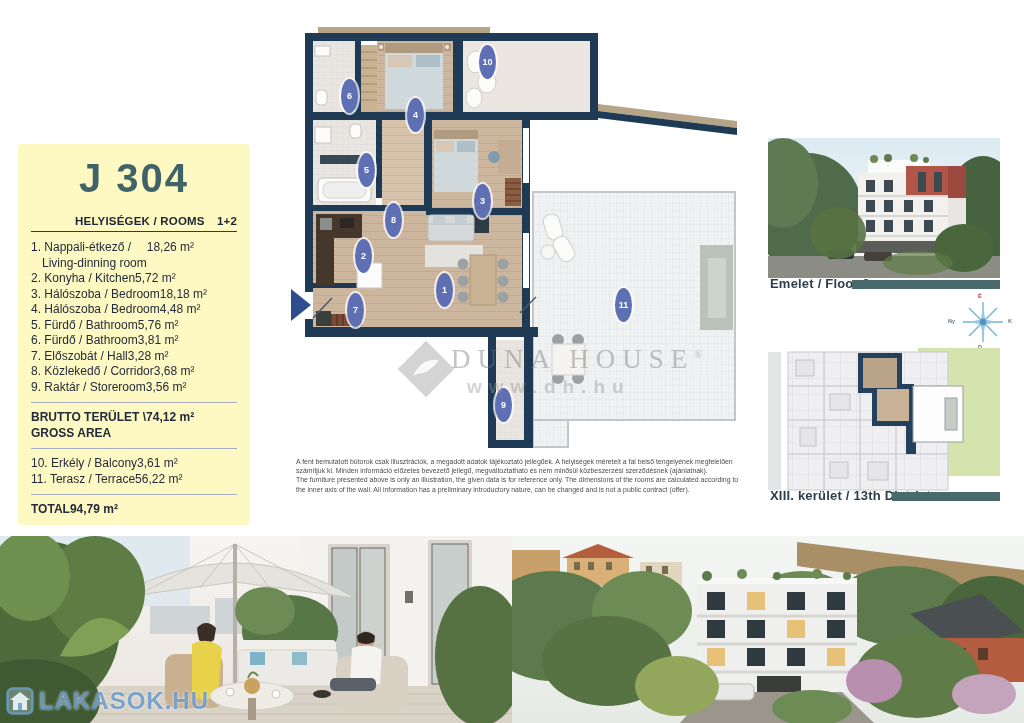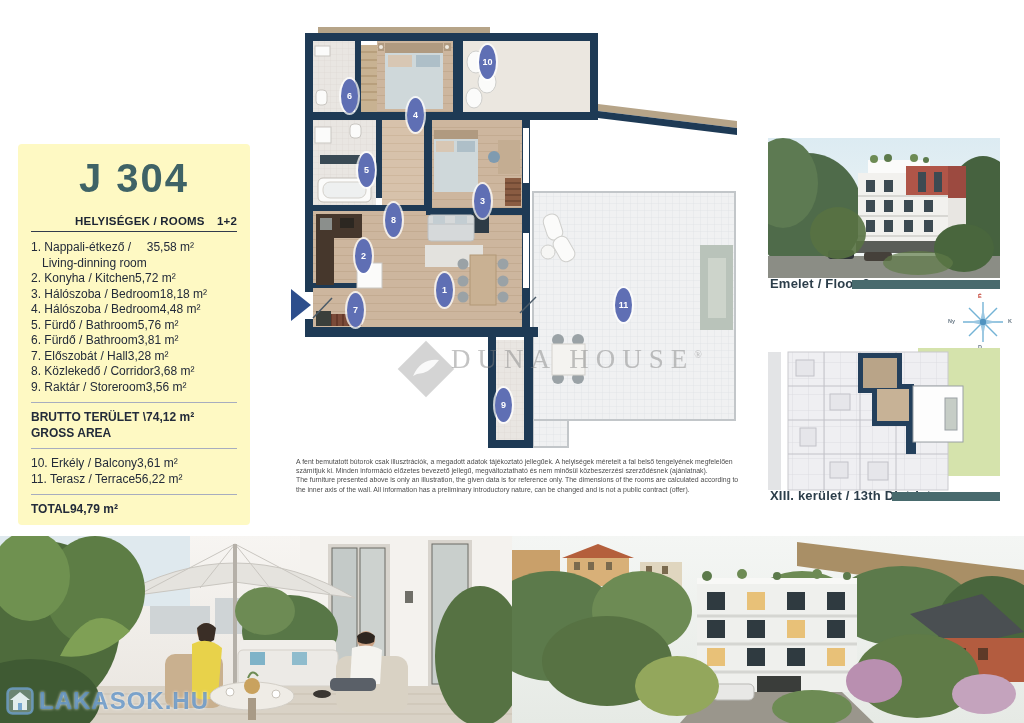--- a/index.html
+++ b/index.html
@@ -59,21 +59,21 @@
     <div class="unit-title">J 304</div>
     <div class="tbl-head">
       <span>HELYISÉGEK / ROOMS</span>
       <span>1+2</span>
     </div>
     <div class="head-rule"></div>
 
     <div class="row">
       <span class="lbl"><span>1. Nappali-étkező /</span><br>
       <span class="indent">Living-dinning room</span></span>
-      <span class="val">35,58 m²</span>
+      <span class="val">18,26 m²</span>
     </div>
     <div class="row">
         <span class="lbl">2. Konyha / Kitchen</span>
         <span class="val">5,72 m²</span>
       </div>
     <div class="row">
         <span class="lbl">3. Hálószoba / Bedroom</span>
         <span class="val">18,18 m²</span>
       </div>
     <div class="row">
@@ -291,20 +291,21 @@
   <div class="abs marker" style="left:495px;top:388px;">9</div>
   <div class="abs marker" style="left:479px;top:45px;">10</div>
   <div class="abs marker" style="left:615px;top:288px;">11</div>
 
   <div class="abs dh-mark">
     <svg width="70" height="70" style="position:absolute;left:36px;top:0;" viewBox="0 0 70 70">
       <rect x="15" y="15" width="40" height="40" transform="rotate(45 35 35)" fill="rgba(170,170,170,.5)"></rect>
       <path d="M22 42 Q30 24 48 26 Q38 40 26 40 Z" fill="rgba(255,255,255,.85)"></path>
     </svg>
     <span class="dh-text"><span>DUNA HOUSE</span><span class="dh-reg">®</span></span>
+    <span class="dh-url">www.dh.hu</span>
   </div>
 
   <div class="abs disclaimer">
     <p>A fent bemutatott bútorok csak illusztrációk, a megadott adatok tájékoztató jellegűek. A helyiségek méreteit a fal belső tengelyének megfelelően számítjuk ki. Minden információ előzetes bevezető jellegű, megváltoztatható és nem minősül közbeszerzési szerződésnek (ajánlatnak).</p>
     <p>The furniture presented above is only an illustration, the given data is for reference only. The dimensions of the rooms are calculated according to the inner axis of the wall. All information has a preliminary introductory nature, can be changed and is not a public contract (offer).</p>
   </div>
 
   <svg class="abs" style="left:768px;top:138px;" width="232" height="140" viewBox="0 0 232 140">
     <defs>
       <linearGradient id="sky1" x1="0" y1="0" x2="0" y2="1">

